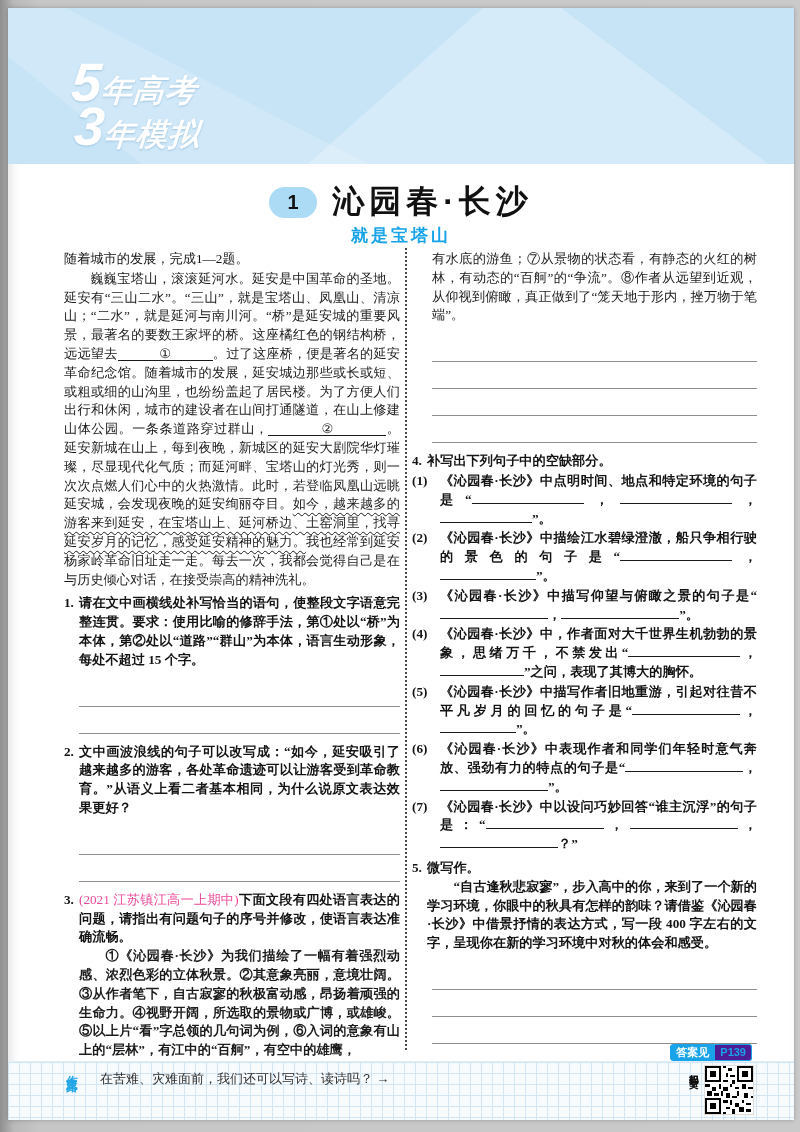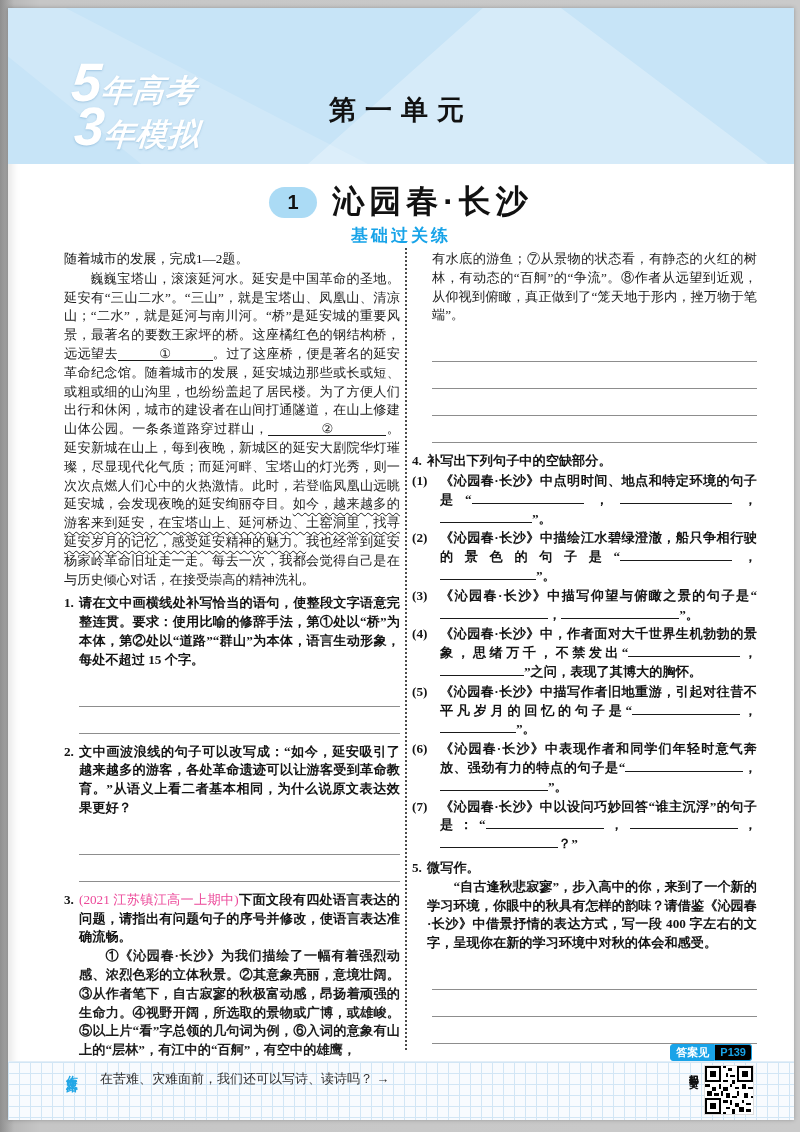--- a/index.html
+++ b/index.html
@@ -55,21 +55,21 @@
   .ans.first{margin-top:10px;}
   .ans.gap{margin-bottom:9px;}
   .sub{position:relative;padding-left:28px;font-weight:bold;margin-top:1px;}
   .sub-num{position:absolute;left:0;top:0;}
   .blank{display:inline-block;border-bottom:1px solid #1a1a1a;height:12px;}
   .q5para{margin:0;text-indent:2em;padding-left:15px;font-weight:bold;}
   
   .badge{position:absolute;right:42px;top:1036px;display:flex;font-family:"Liberation Sans","DejaVu Sans",sans-serif;
     font-size:11px;font-weight:bold;line-height:15px;padding-left:20px;}
   .badge .b-left{background:#19a3e8;color:#fff;padding:0 5px;border-radius:3px 0 0 3px;border:1px solid #19a3e8;}
-  .badge .b-right{background:#000000;color:#19a3e8;padding:0 5px;border:1px solid #19a3e8;border-left:none;border-radius:0 3px 3px 0;}
+  .badge .b-right{background:#4c1d95;color:#19a3e8;padding:0 5px;border:1px solid #19a3e8;border-left:none;border-radius:0 3px 3px 0;}
   .strip{position:absolute;left:0;bottom:0;width:100%;height:58px;
     background-color:#f8fbfe;
     background-image:linear-gradient(#d2e6f5 1px,transparent 1px),linear-gradient(90deg,#d2e6f5 1px,transparent 1px);
     background-size:11px 11px;border-top:1px solid #e3eef7;}
   .essay-tab{position:absolute;left:56px;top:4px;color:#23a7e6;font-weight:bold;font-size:11.5px;
     writing-mode:vertical-rl;text-orientation:upright;letter-spacing:2px;
     font-family:"Liberation Sans","DejaVu Sans",sans-serif;}
   .essay-prompt{position:absolute;left:92px;top:8px;font-size:13px;color:#2d2d2d;white-space:nowrap;}
   .qr-wrap{position:absolute;right:40px;top:3px;display:flex;align-items:flex-start;gap:4px;}
   .qr-label{writing-mode:vertical-rl;text-orientation:upright;font-size:9.5px;font-weight:bold;color:#111;
@@ -81,28 +81,27 @@
 
 <div class="page">
 
   <div class="band">
     <div class="tri-a"></div>
     <div class="tri-b"></div>
     <div class="brand">
       <div class="row"><span class="big">5</span><span class="small">年高考</span></div>
       <div class="row row2"><span class="big">3</span><span class="small">年模拟</span></div>
     </div>
-    <div class="unit">第一单元</div>
   </div>
 
   <div class="lesson-row">
     <span class="pill">1</span>
     <span class="lesson-title">沁园春·长沙</span>
   </div>
-  <div class="section">基础过关练</div>
+  <div class="section">就是宝塔山</div>
 
   <div class="divider"></div>
 
   <div class="col col-left">
     <p class="intro">随着城市的发展，完成1—2题。</p>
     <p class="passage kai"><span>巍巍宝塔山，滚滚延河水。延安是中国革命的圣地。延安有“三山二水”。“三山”，就是宝塔山、凤凰山、清凉山；“二水”，就是延河与南川河。“桥”是延安城的重要风景，最著名的要数王家坪的桥。这座橘红色的钢结构桥，远远望去</span><span class="p-blank" style="min-width:95px"><span>①</span></span><span>。过了这座桥，便是著名的延安革命纪念馆。随着城市的发展，延安城边那些或长或短、或粗或细的山沟里，也纷纷盖起了居民楼。为了方便人们出行和休闲，城市的建设者在山间打通隧道，在山上修建山体公园。一条条道路穿过群山，</span><span class="p-blank" style="min-width:118px"><span>②</span></span><span>。延安新城在山上，每到夜晚，新城区的延安大剧院华灯璀璨，尽显现代化气质；而延河畔、宝塔山的灯光秀，则一次次点燃人们心中的火热激情。此时，若登临凤凰山远眺延安城，会发现夜晚的延安绚丽夺目。</span><span class="wavy">如今，越来越多的游客来到延安，在宝塔山上、延河桥边、土窑洞里，找寻延安岁月的记忆，感受延安精神的魅力。</span><span>我也经常到延安杨家岭革命旧址走一走。每去一次，我都会觉得自己是在与历史倾心对话，在接受崇高的精神洗礼。</span></p>
 
     <div class="q">
       <span class="q-num">1.</span><span>请在文中画横线处补写恰当的语句，使整段文字语意完整连贯。要求：使用比喻的修辞手法，第①处以“桥”为本体，第②处以“道路”“群山”为本体，语言生动形象，每处不超过 15 个字。</span>
     </div>

